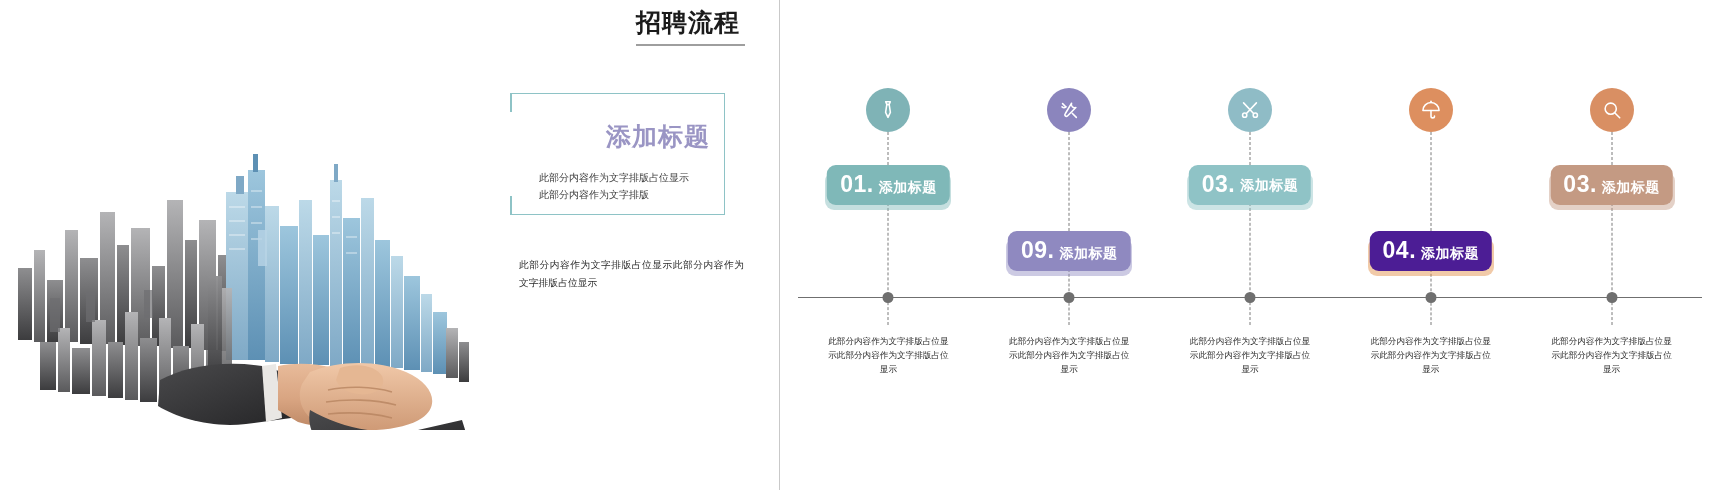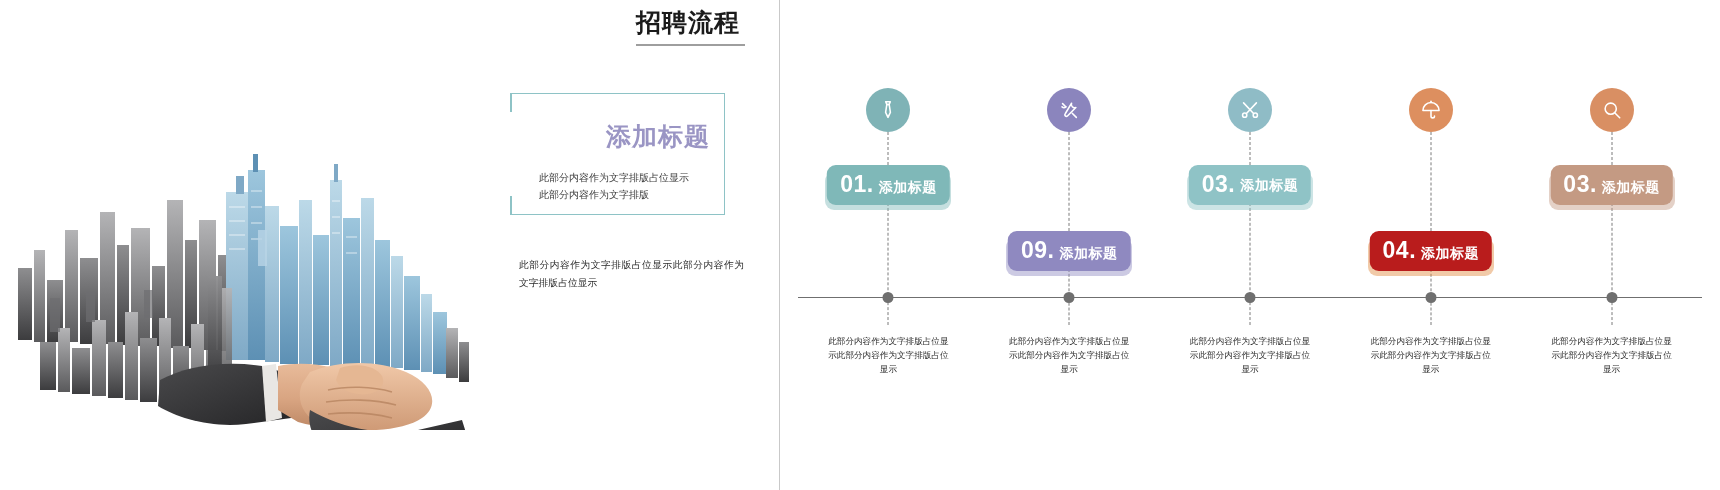--- a/index.html
+++ b/index.html
@@ -361,21 +361,21 @@
           <div class="dash" style="top: 132px; height: 99px;"></div>
           <div class="dash" style="top: 269px; height: 56px;"></div>
           <div class="bubble" style="background: rgb(221, 143, 95);">
             <svg width="22" height="22" viewBox="0 0 24 24">
               <path stroke="#ffffff" fill="none" stroke-width="1.7" stroke-linecap="round" stroke-linejoin="round" d="M3.2 12.6a8.8 8.8 0 0 1 17.6 0z"></path>
               <path stroke="#ffffff" fill="none" stroke-width="1.7" stroke-linecap="round" stroke-linejoin="round" d="M12 12.6v6.1a1.9 1.9 0 0 0 3.8 0"></path>
               <path stroke="#ffffff" fill="none" stroke-width="1.7" stroke-linecap="round" stroke-linejoin="round" d="M12 3.8V2.4"></path>
             </svg>
           </div>
           <div class="card-shadow" style="background: rgb(224, 137, 63); top: 238px; width: 126px; height: 38px;"></div>
-          <div class="card" style="background: #b91c1c; top: 231px;">
+          <div class="card" style="background: #4c1d95; top: 231px;">
             <span class="card-num">04.</span>
             <span class="card-label">添加标题</span>
           </div>
           <div class="node-dot" style="background: rgb(111, 111, 111);"></div>
           <div class="caption">此部分内容作为文字排版占位显示此部分内容作为文字排版占位显示</div>
         </div>
         <div class="col" style="left: 756.6px;">
           <div class="dash" style="top: 132px; height: 33px;"></div>
           <div class="dash" style="top: 203px; height: 122px;"></div>
           <div class="bubble" style="background: rgb(217, 143, 99);">

